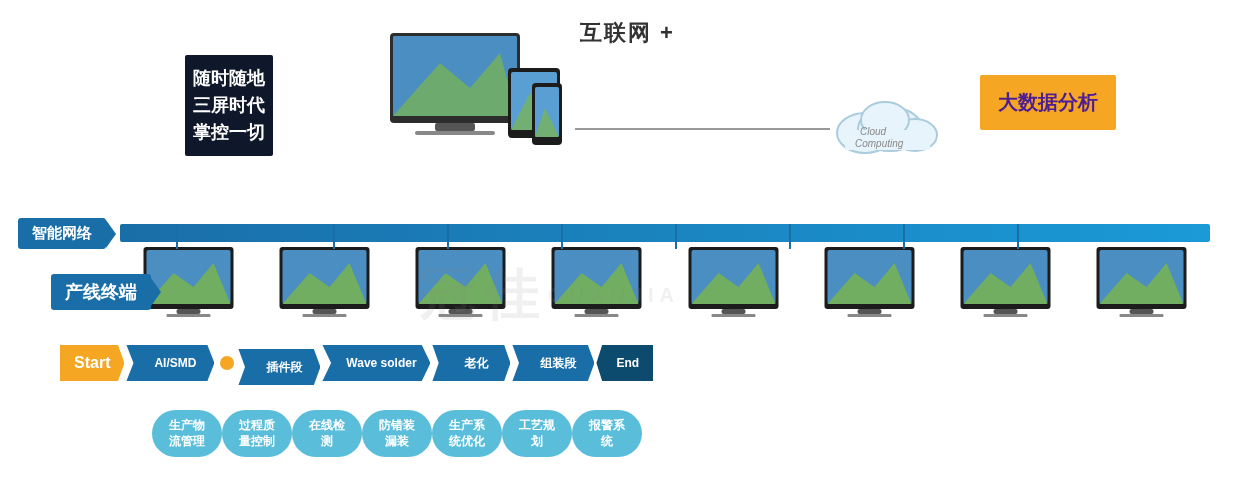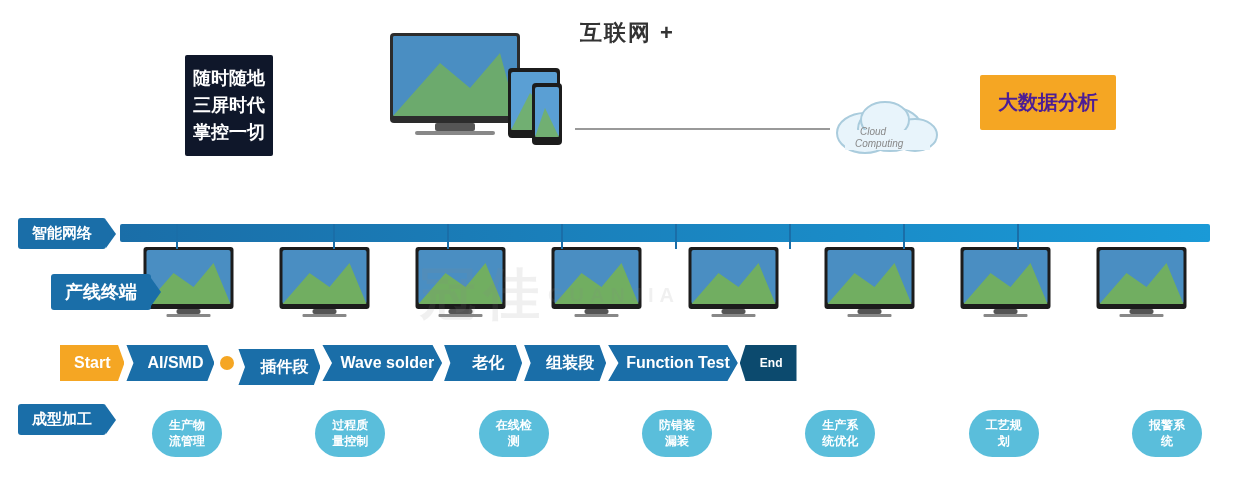--- a/index.html
+++ b/index.html
@@ -241,41 +241,41 @@
       min-width: 52px;
     }
 
     .flow-step {
       background: #1a6ea8;
       padding: 0 8px 0 18px;
       margin-right: 2px;
       clip-path: polygon(0 0, 92% 0, 100% 50%, 92% 100%, 0 100%, 8% 50%);
       min-width: 90px;
       text-align: center;
-      font-size: 16px;
+      font-size: 12px;
     }
 
     .flow-dot {
       width: 14px;
       height: 14px;
       background: #f5a623;
       border-radius: 50%;
       margin: 0 4px;
       flex-shrink: 0;
     }
 
     
     .ovals-row {
       position: absolute;
       top: 410px;
       left: 152px;
       width: 1050px;
       display: flex;
       align-items: center;
-      justify-content: space-between;
+      justify-content: flex-start;
     }
 
     .oval-btn {
       background: #5abedb;
       color: #fff;
       border-radius: 50px;
       padding: 8px 14px;
       font-size: 12px;
       font-weight: bold;
       text-align: center;
@@ -474,29 +474,25 @@
     </div>
 
     <div class="flow-arrow flow-step" style="min-width:78px;">
       <span>老化</span>
     </div>
 
     <div class="flow-arrow flow-step" style="min-width:82px;">
       <span>组装段</span>
     </div>
 
-    <div class="flow-arrow flow-step" style="min-width:112px;">
-      <span>Function Test</span>
-    </div>
 
 
     <div class="flow-arrow flow-end">End</div>
   </div>
 
-  <div class="molding-label">成型加工</div>
 
   <div class="ovals-row">
     <div class="oval-btn" style="white-space:pre-line;">生产物
 流管理</div>
     <div class="oval-btn" style="white-space:pre-line;">过程质
 量控制</div>
     <div class="oval-btn" style="white-space:pre-line;">在线检
 测</div>
     <div class="oval-btn" style="white-space:pre-line;">防错装
 漏装</div>

